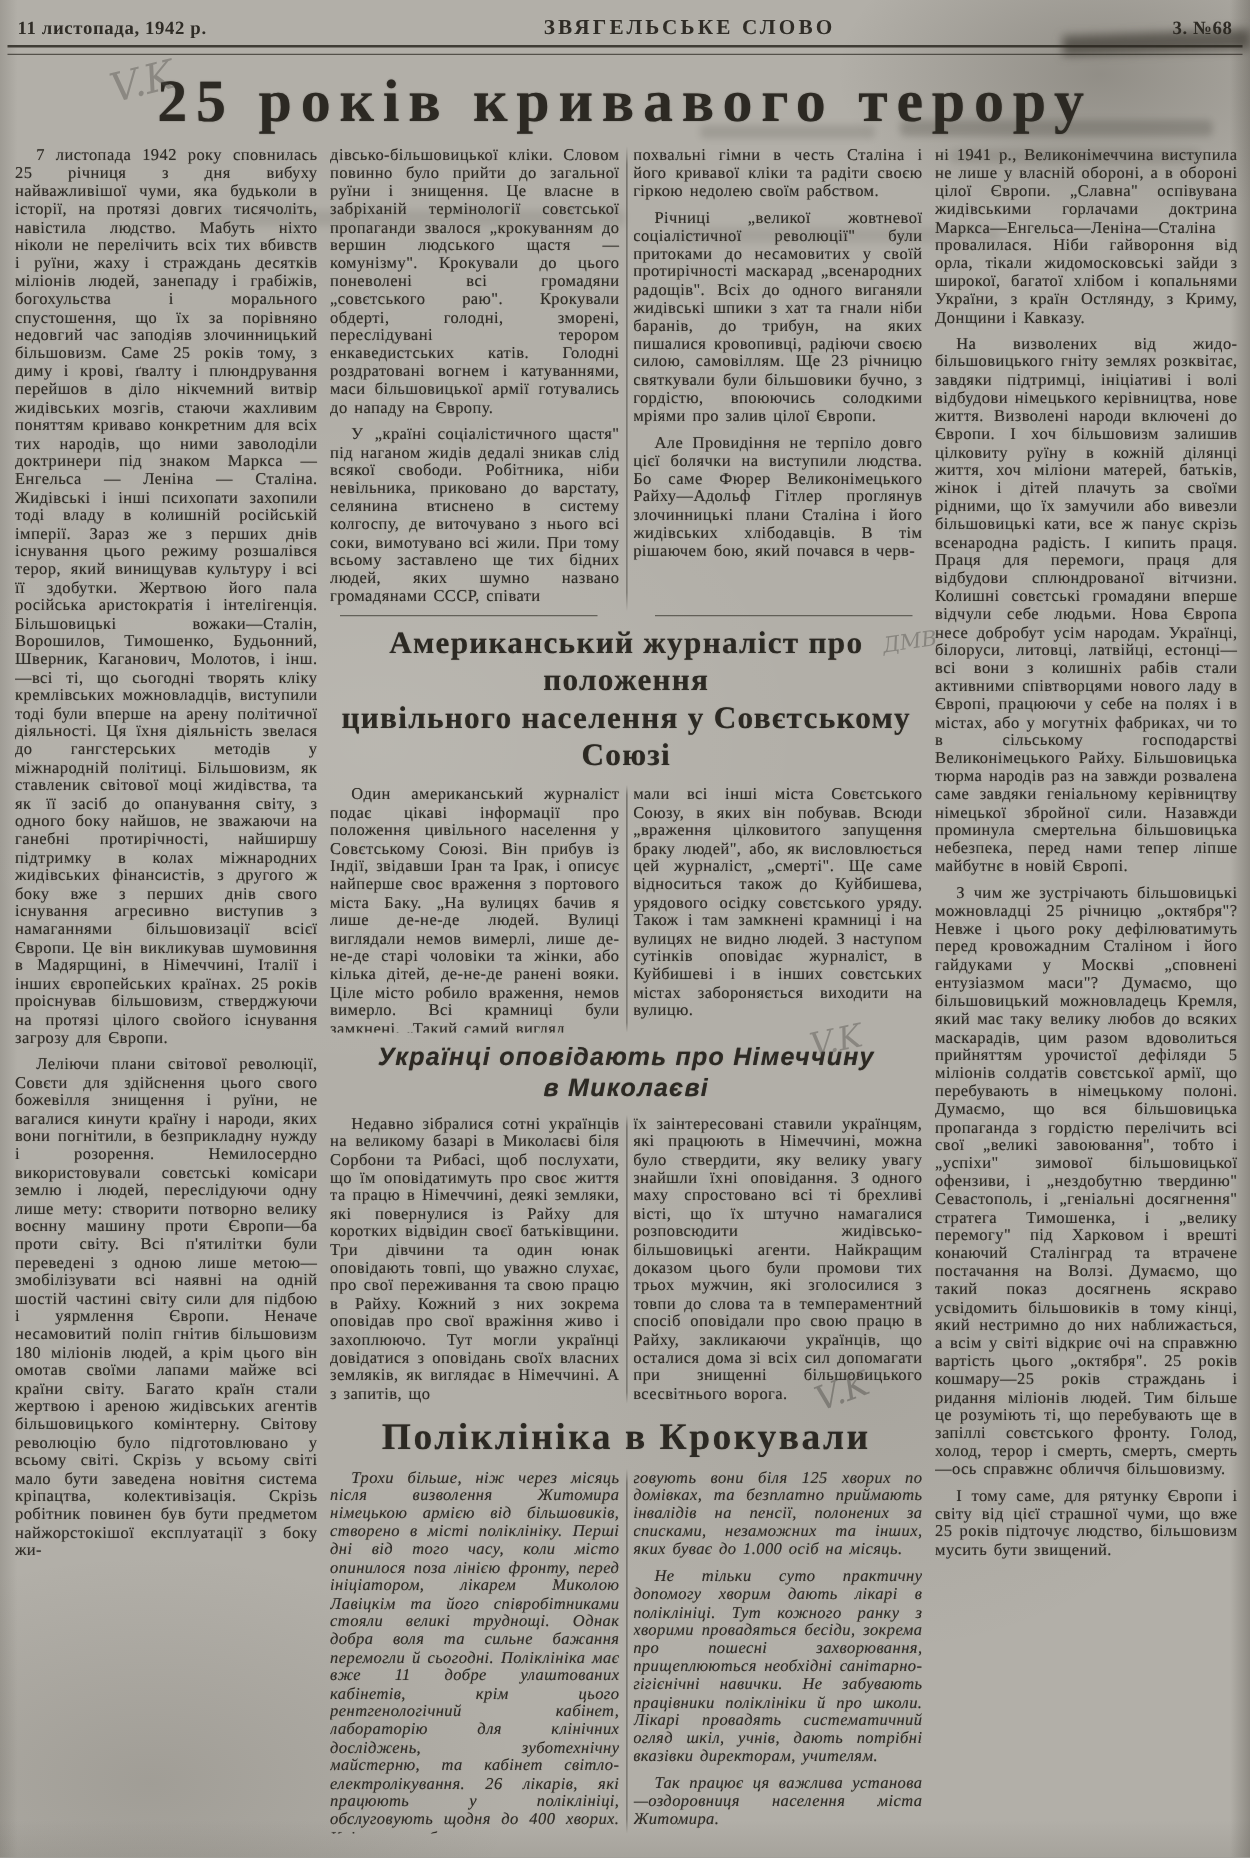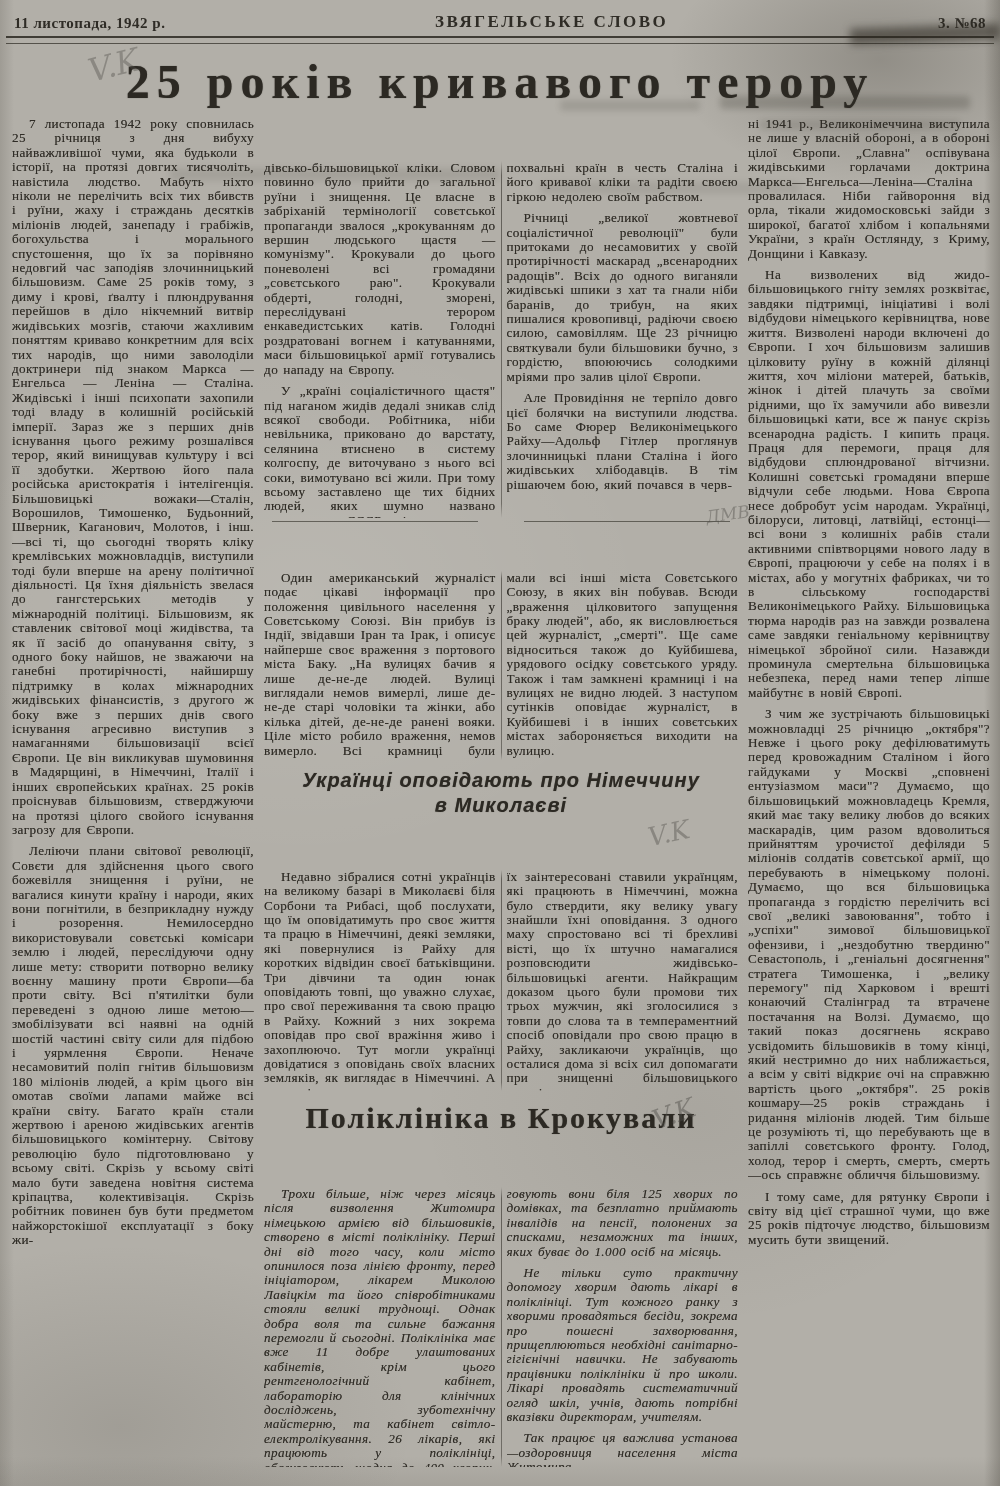--- a/index.html
+++ b/index.html
@@ -56,21 +56,21 @@
   .body-text p{
     margin:0 0 7px 0;
     font-size:13.2px;line-height:14.4px;
     text-align:justify;
     letter-spacing:.35px;word-spacing:1.6px;
     text-indent:17px;
     text-shadow:0 0 .6px rgba(47,44,38,.55);
   }
   .body-text p.cont{text-indent:0;}
   
-  .two-col{display:flex;overflow:hidden;margin-top:44px;}
+  .two-col{display:flex;overflow:hidden;}
   .two-col .half{flex:1 1 0;overflow:hidden;}
   .mid-top{height:400px;}
   .h-sep{display:flex;gap:46px;margin:3px 8px 5px 8px;}
   .h-sep div{flex:1;height:1px;background:rgba(44,41,34,.6);}
   .sec-head{
     text-align:center;font-weight:bold;
     white-space:pre-line;
     color:#2c2923;text-shadow:0 0 .8px rgba(44,41,35,.6);
   }
   .sec-head.serif{font-family:"Liberation Serif",serif;font-size:25px;line-height:1.2;letter-spacing:1px;margin:2px 0 8px 0;}
@@ -129,31 +129,33 @@
 
     <div class="mid">
 
       <div class="two-col mid-top">
         <div class="half body-text">
           <p class="cont">дівсько-більшовицької кліки. Словом повинно було прийти до загальної руїни і знищення. Це власне в забріханій термінології совєтської пропаганди звалося „крокуванням до вершин людського щастя — комунізму". Крокували до цього поневолені всі громадяни „совєтського раю". Крокували обдерті, голодні, зморені, переслідувані терором енкаведистських катів. Голодні роздратовані вогнем і катуваннями, маси більшовицької армії готувались до нападу на Європу.</p>
           <p>У „країні соціалістичного щастя" під наганом жидів дедалі зникав слід всякої свободи. Робітника, ніби невільника, приковано до варстату, селянина втиснено в систему колгоспу, де виточувано з нього всі соки, вимотувано всі жили. При тому всьому заставлено ще тих бідних людей, яких шумно названо громадянами СССР, співати</p>
         </div>
         <div class="vrule"></div>
         <div class="half body-text">
-          <p class="cont">похвальні країн в честь Сталіна і його кривавої кліки та радіти своєю гіркою недолею своїм рабством.</p>
+          <p class="cont">похвальні гімни в честь Сталіна і його кривавої кліки та радіти своєю гіркою недолею своїм рабством.</p>
           <p>Річниці „великої жовтневої соціалістичної революції" були притоками до несамовитих у своїй протирічності маскарад „всенародних радощів". Всіх до одного виганяли жидівські шпики з хат та гнали ніби баранів, до трибун, на яких пишалися кровопивці, радіючи своєю силою, самовіллям. Ще 23 річницю святкували були більшовики бучно, з гордістю, впоюючись солодкими мріями про залив цілої Європи.</p>
           <p>Але Провидіння не терпіло довго цієї болячки на виступили людства. Бо саме Фюрер Великонімецького Райху—Адольф Гітлер проглянув злочинницькі плани Сталіна і його жидівських хлібодавців. В тім рішаючем бою, який почався в черв-</p>
         </div>
       </div>
 
       <div class="h-sep">
           <div></div>
           <div></div>
         </div>
 
+      <div class="sec-head serif">Американський журналіст про положення
+цивільного населення у Совєтському Союзі</div>
       <div class="two-col a2-cols">
         <div class="half body-text">
           <p>Один американський журналіст подає цікаві інформації про положення цивільного населення у Совєтському Союзі. Він прибув із Індії, звідавши Іран та Ірак, і описує найперше своє враження з портового міста Баку. „На вулицях бачив я лише де-не-де людей. Вулиці виглядали немов вимерлі, лише де-не-де старі чоловіки та жінки, або кілька дітей, де-не-де ранені вояки. Ціле місто робило враження, немов вимерло. Всі крамниці були замкнені. „Такий самий вигляд</p>
         </div>
         <div class="vrule"></div>
         <div class="half body-text">
           <p class="cont">мали всі інші міста Совєтського Союзу, в яких він побував. Всюди „враження цілковитого запущення браку людей", або, як висловлюється цей журналіст, „смерті". Ще саме відноситься також до Куйбишева, урядового осідку совєтського уряду. Також і там замкнені крамниці і на вулицях не видно людей. З наступом сутінків оповідає журналіст, в Куйбишеві і в інших совєтських містах забороняється виходити на вулицю.</p>
         </div>
       </div>
 

